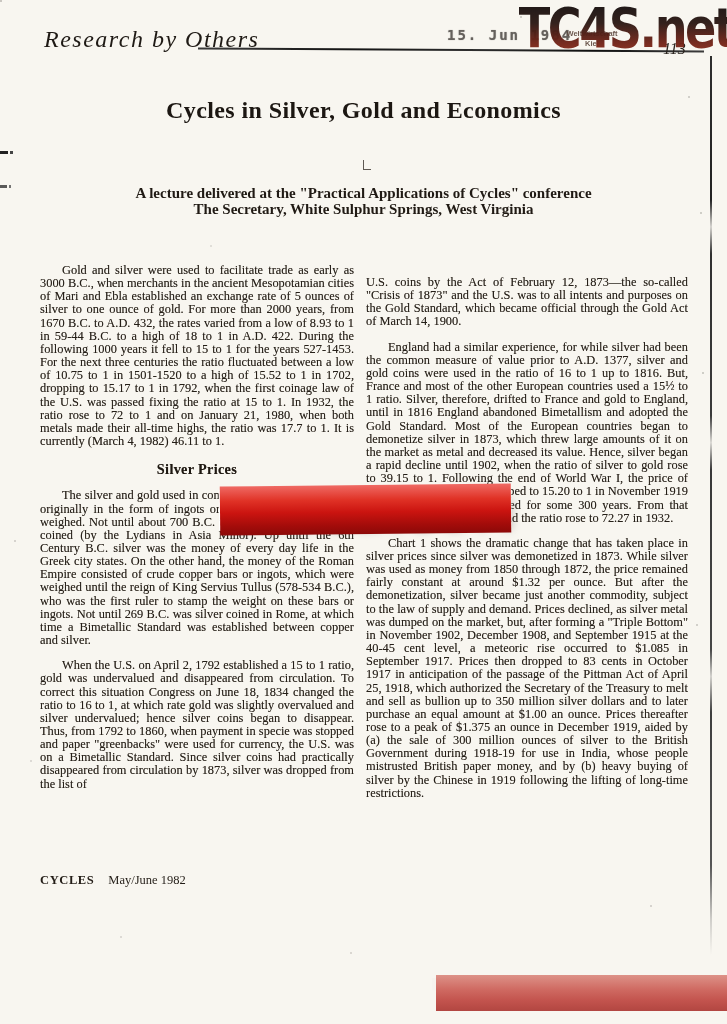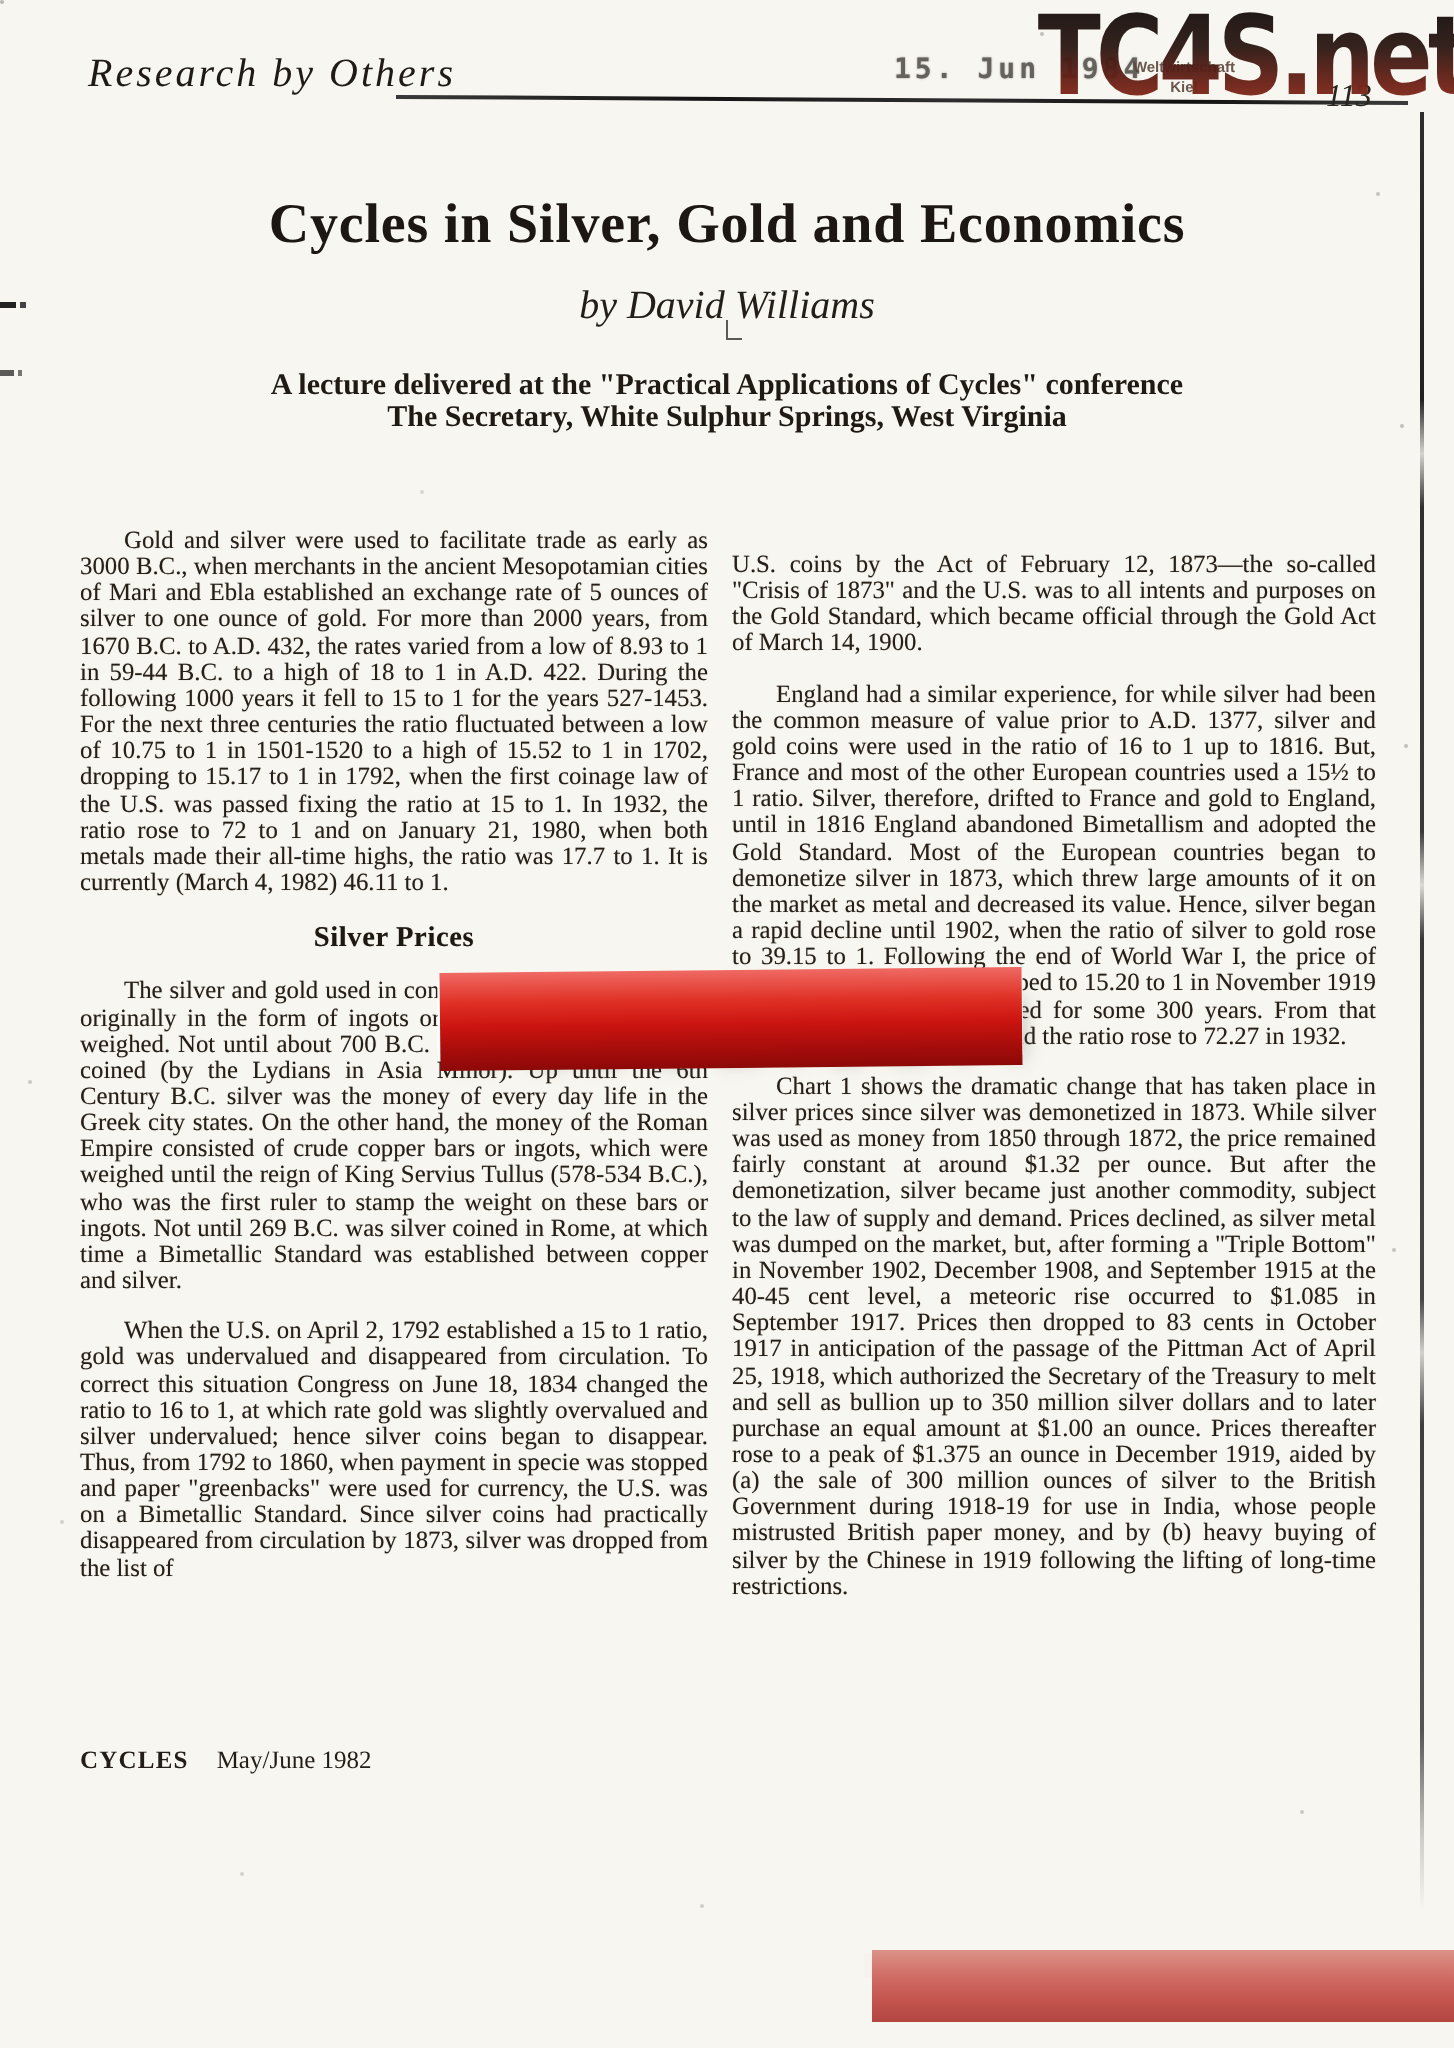--- a/index.html
+++ b/index.html
@@ -3,40 +3,40 @@
 <meta charset="utf-8">
 <style>
   html,body { margin:0; padding:0; background:#9a9a9a; }
   .page {
     position:relative; width:727px; height:1024px; margin:0 auto;
     background:#f8f6f0; overflow:hidden;
     font-family:"Liberation Serif", serif; color:#27211a;
   }
   
   .running-head { position:absolute; left:44px; top:26px; font-style:italic;
-    font-size:20px; letter-spacing:1.5px; color:#1f1a15; }
+    font-size:24px; letter-spacing:1.5px; color:#1f1a15; }
   .header-rule { position:absolute; left:198px; top:49px; width:506px; height:2px;
     transform:rotate(0.35deg);
     background:linear-gradient(90deg,#3a3a3a 0%,#141414 30%,#2e2e2e 55%,#101010 78%,#3c3c3c 100%); }
   .date-stamp { position:absolute; left:447px; top:27px;
     font-family:"DejaVu Sans Mono", monospace; font-weight:bold; font-size:14px;
     letter-spacing:2px; color:#45413d; opacity:.82; text-shadow:0 0 1px rgba(90,84,80,.8); }
   .lib-stamp { position:absolute; left:560px; top:29px; width:64px; text-align:center;
     font-family:"Liberation Sans", sans-serif; font-weight:bold; font-size:7.5px;
     line-height:1.35; color:#5c463c; opacity:.9; }
   .page-num { position:absolute; left:663px; top:40px; font-style:italic; font-size:16px; color:#2a241e; }
   
   .wm-top { position:absolute; top:-4px; right:-6px;
     font-family:"DejaVu Sans", sans-serif; font-weight:bold; font-size:55px;
     letter-spacing:-3px; transform:scaleX(.84); transform-origin:top right;
     background:linear-gradient(180deg,#181110 14%,#2c1a15 42%,#6f2318 72%,#8c2c1c 88%,#5e1c12 100%);
     -webkit-background-clip:text; background-clip:text; color:transparent; opacity:.96; }
   
   .doc-title { position:absolute; top:97px; left:0; width:100%; text-align:center;
-    font-size:28px; font-weight:bold; letter-spacing:.4px; color:#1c1712; }
+    font-size:24px; font-weight:bold; letter-spacing:.4px; color:#1c1712; }
   .byline { position:absolute; top:142px; left:0; width:100%; text-align:center;
     font-style:italic; font-size:20px; color:#241e18; }
   .byline-artifact { position:absolute; left:363px; top:160px; width:7px; height:9px;
     border-left:1.5px solid #3a332c; border-bottom:1.5px solid #3a332c; opacity:.8; }
   .lecture-block { position:absolute; top:185px; left:0; width:100%; text-align:center;
     font-weight:bold; font-size:15px; line-height:16.4px; color:#201a14; }
   
   .col { position:absolute; top:264px; font-size:12.4px; line-height:13.15px;
     text-align:justify; color:#251f18; text-shadow:0 0 .4px rgba(45,35,25,.45); }
   .col-left  { left:40px;  width:314px; }
@@ -95,21 +95,20 @@
   <span class="date-stamp">15. Jun 1984</span>
   <div class="lib-stamp">
     <div>Weltwirtschaft</div>
     <div>Kiel</div>
   </div>
   <span class="page-num">113</span>
 
   <div class="wm-top">TC4S.net</div>
 
   <div class="doc-title">Cycles in Silver, Gold and Economics</div>
-  <div class="byline">by David Williams</div>
   <div class="byline-artifact"></div>
   <div class="lecture-block">
     <div>A lecture delivered at the "Practical Applications of Cycles" conference</div>
     <div>The Secretary, White Sulphur Springs, West Virginia</div>
   </div>
 
   <div class="col col-left">
     <p>Gold and silver were used to facilitate trade as early as 3000 B.C., when merchants in the ancient Mesopotamian cities of Mari and Ebla established an exchange rate of 5 ounces of silver to one ounce of gold. For more than 2000 years, from 1670 B.C. to A.D. 432, the rates varied from a low of 8.93 to 1 in 59-44 B.C. to a high of 18 to 1 in A.D. 422. During the following 1000 years it fell to 15 to 1 for the years 527-1453. For the next three centuries the ratio fluctuated between a low of 10.75 to 1 in 1501-1520 to a high of 15.52 to 1 in 1702, dropping to 15.17 to 1 in 1792, when the first coinage law of the U.S. was passed fixing the ratio at 15 to 1. In 1932, the ratio rose to 72 to 1 and on January 21, 1980, when both metals made their all-time highs, the ratio was 17.7 to 1. It is currently (March 4, 1982) 46.11 to 1.</p>
     <h3 class="second">Silver Prices</h3>
     <p>The silver and gold used in commericial transactions were originally in the form of ingots or bars, which were always weighed. Not until about 700 B.C. were there precious metals coined (by the Lydians in Asia Minor). Up until the 6th Century B.C. silver was the money of every day life in the Greek city states. On the other hand, the money of the Roman Empire consisted of crude copper bars or ingots, which were weighed until the reign of King Servius Tullus (578-534 B.C.), who was the first ruler to stamp the weight on these bars or ingots. Not until 269 B.C. was silver coined in Rome, at which time a Bimetallic Standard was established between copper and silver.</p>

